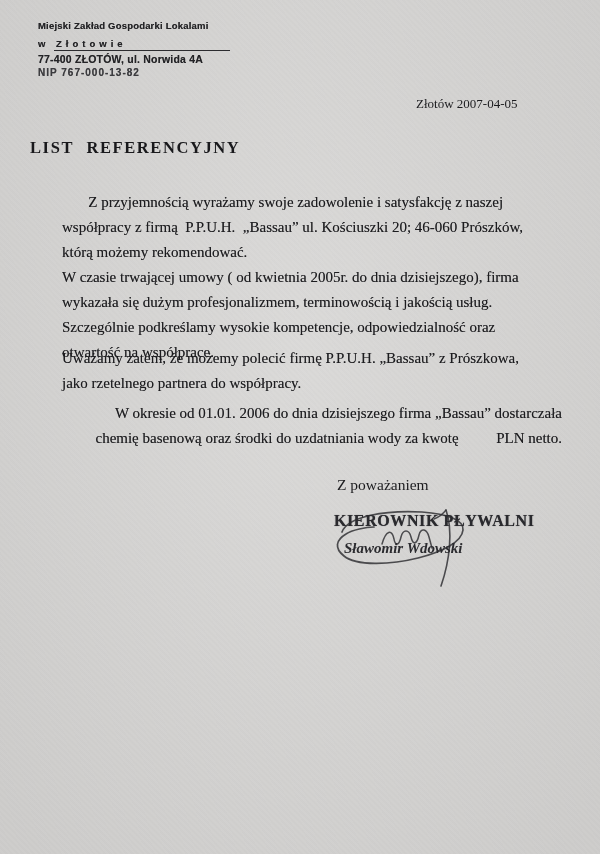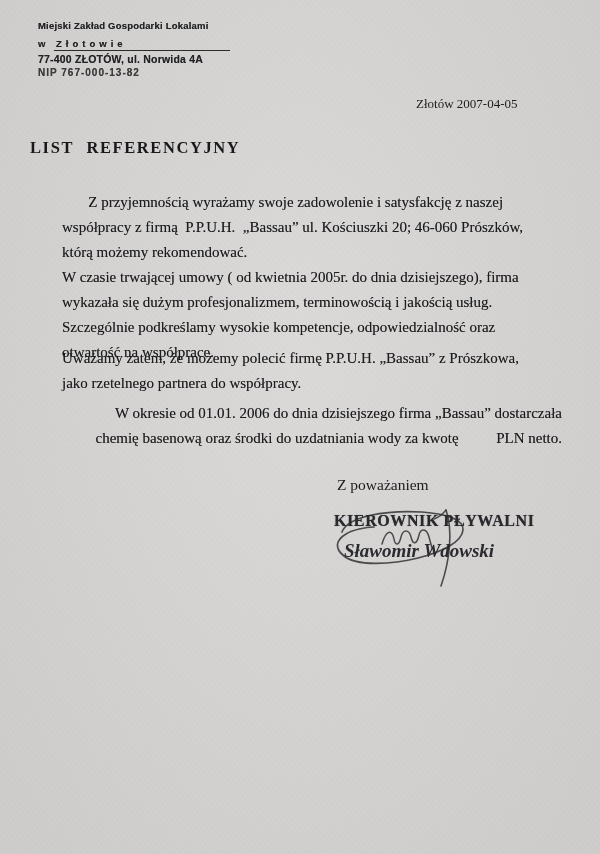--- a/index.html
+++ b/index.html
@@ -55,21 +55,21 @@
   }
   
   .sig-stamp{
     position:absolute;left:334px;top:512px;
     font-size:16px;font-weight:bold;letter-spacing:0.6px;
     color:#2a2a2e;text-shadow:0 0 0.8px rgba(30,30,34,0.7);
     white-space:nowrap;
   }
   .sig-name{
     position:absolute;left:344px;top:540px;
-    font-size:19px;font-style:italic;font-weight:bold;
+    font-size:15px;font-style:italic;font-weight:bold;
     color:#2b2b2f;white-space:nowrap;
   }
   .sig-scribble{
     position:absolute;left:322px;top:502px;width:156px;height:96px;
     pointer-events:none;
   }
   .sig-scribble path{
     fill:none;stroke:#2c2c30;stroke-linecap:round;stroke-linejoin:round;
     opacity:0.82;
   }

